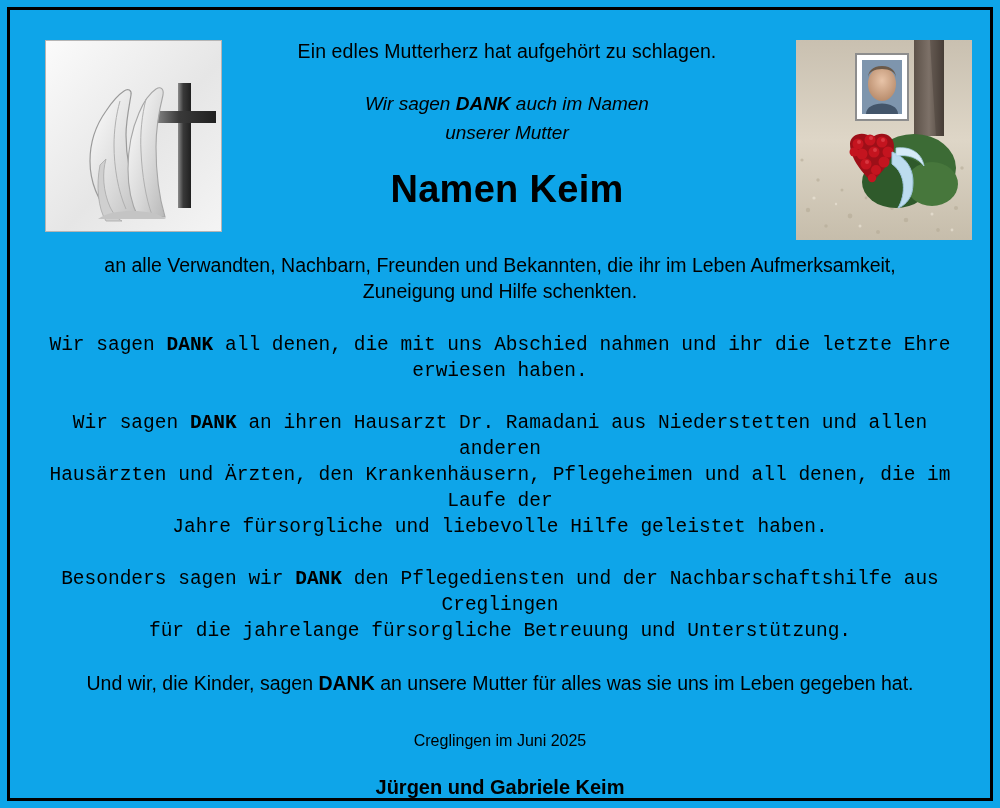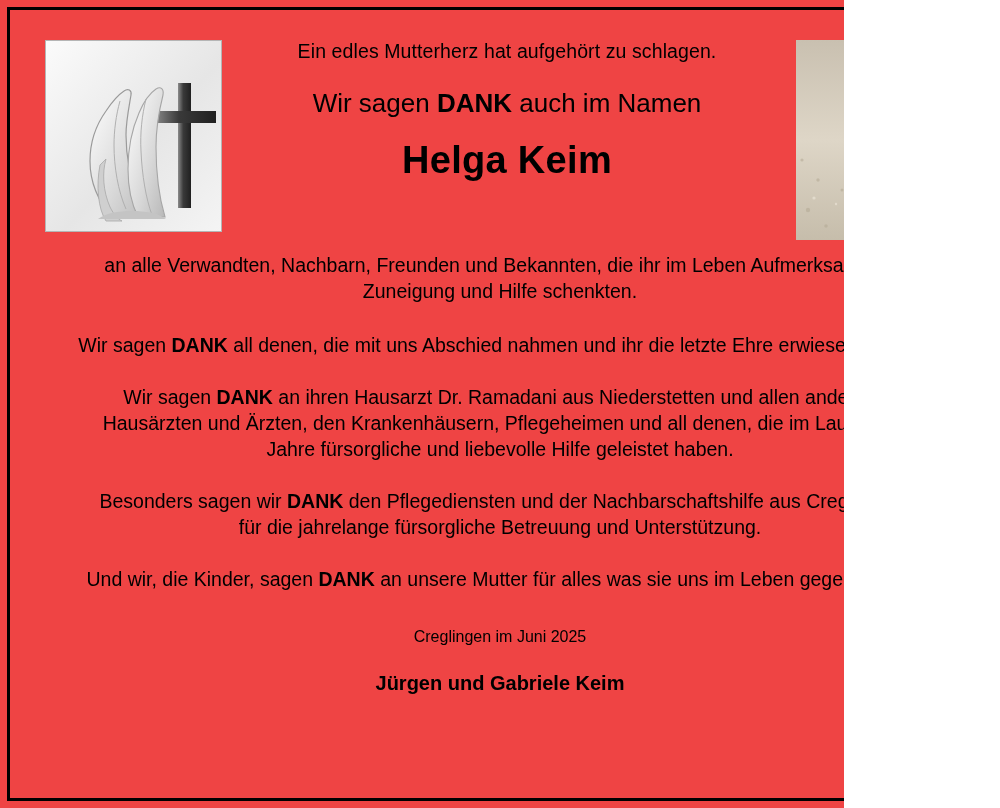--- a/index.html
+++ b/index.html
@@ -6,24 +6,24 @@
     margin: 0;
     padding: 0;
     background: #ffffff;
   }
   body {
     font-family: "Liberation Sans", sans-serif;
     color: #000000;
   }
   .page {
     position: relative;
-    width: 844px;
+    width: 1000px;
     height: 808px;
     box-sizing: border-box;
-    background: #ef4444;
+    background: #0ea5e9;
     overflow: hidden;
   }
   .frame {
     position: absolute;
     left: 7px;
     top: 7px;
     width: 986px;
     height: 794px;
     border: 3px solid #000000;
     box-sizing: border-box;
@@ -75,22 +75,23 @@
     top: 18px;
     text-align: center;
   }
   .line-1 {
     font-size: 19.5px;
     line-height: 26px;
     letter-spacing: 0.1px;
   }
   .line-2 {
     margin-top: 26px;
-    font-size: 26px;
+    font-size: 19px;
     line-height: 27px;
+    font-style: italic;
   }
   .name {
     margin-top: 22px;
     font-size: 38px;
     font-weight: bold;
     letter-spacing: 0.3px;
   }
 
   
   .body {
@@ -100,21 +101,21 @@
     top: 232px;
     text-align: center;
   }
   .para {
     font-size: 19.5px;
     line-height: 26px;
     margin: 0 0 26px 0;
     padding: 0 14px;
   }
   .para.p1 { margin-bottom: 28px; }
-  .para.tight { margin-bottom: 26px; }
+  .para.tight { margin-bottom: 26px; font-family: Liberation Mono, monospace; }
   .place {
     font-size: 16px;
     line-height: 26px;
     margin: 32px 0 0 0;
   }
   .signature {
     font-size: 20px;
     font-weight: bold;
     margin: 22px 0 0 0;
   }
@@ -162,21 +163,22 @@
               <path d="M52 178 C60 172 72 170 86 170 C100 170 112 172 120 178 Z" fill="#c4c4c4"></path>
             </g>
           </svg>
         </div>
 
         <div class="headline">
           <div class="line-1">Ein edles Mutterherz hat aufgehört zu schlagen.</div>
           <div class="line-2">
             <span>Wir sagen <b class="dank">DANK</b> auch im Namen</span>
           </div>
-          <div class="name">Helga Keim</div>
+          <div class="line-2" style="margin-top:2px">unserer Mutter</div>
+          <div class="name">Namen Keim</div>
         </div>
 
         <div class="grave-img">
           <svg viewBox="0 0 176 200" width="176" height="200" aria-hidden="true">
             <defs>
               <linearGradient id="gravel" x1="0" y1="0" x2="0" y2="1">
                 <stop offset="0%" stop-color="#c9c0b0"></stop>
                 <stop offset="50%" stop-color="#ded6c7"></stop>
                 <stop offset="100%" stop-color="#c6bdab"></stop>
               </linearGradient>

